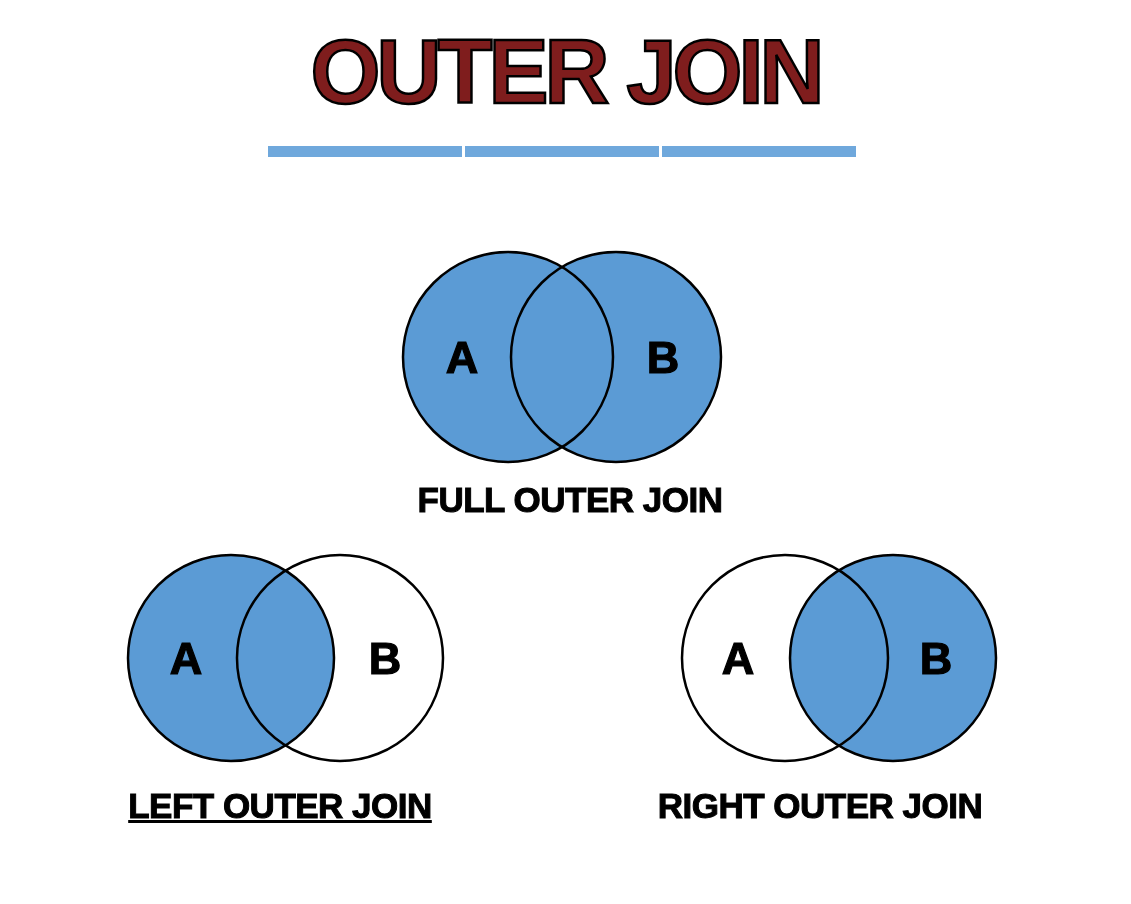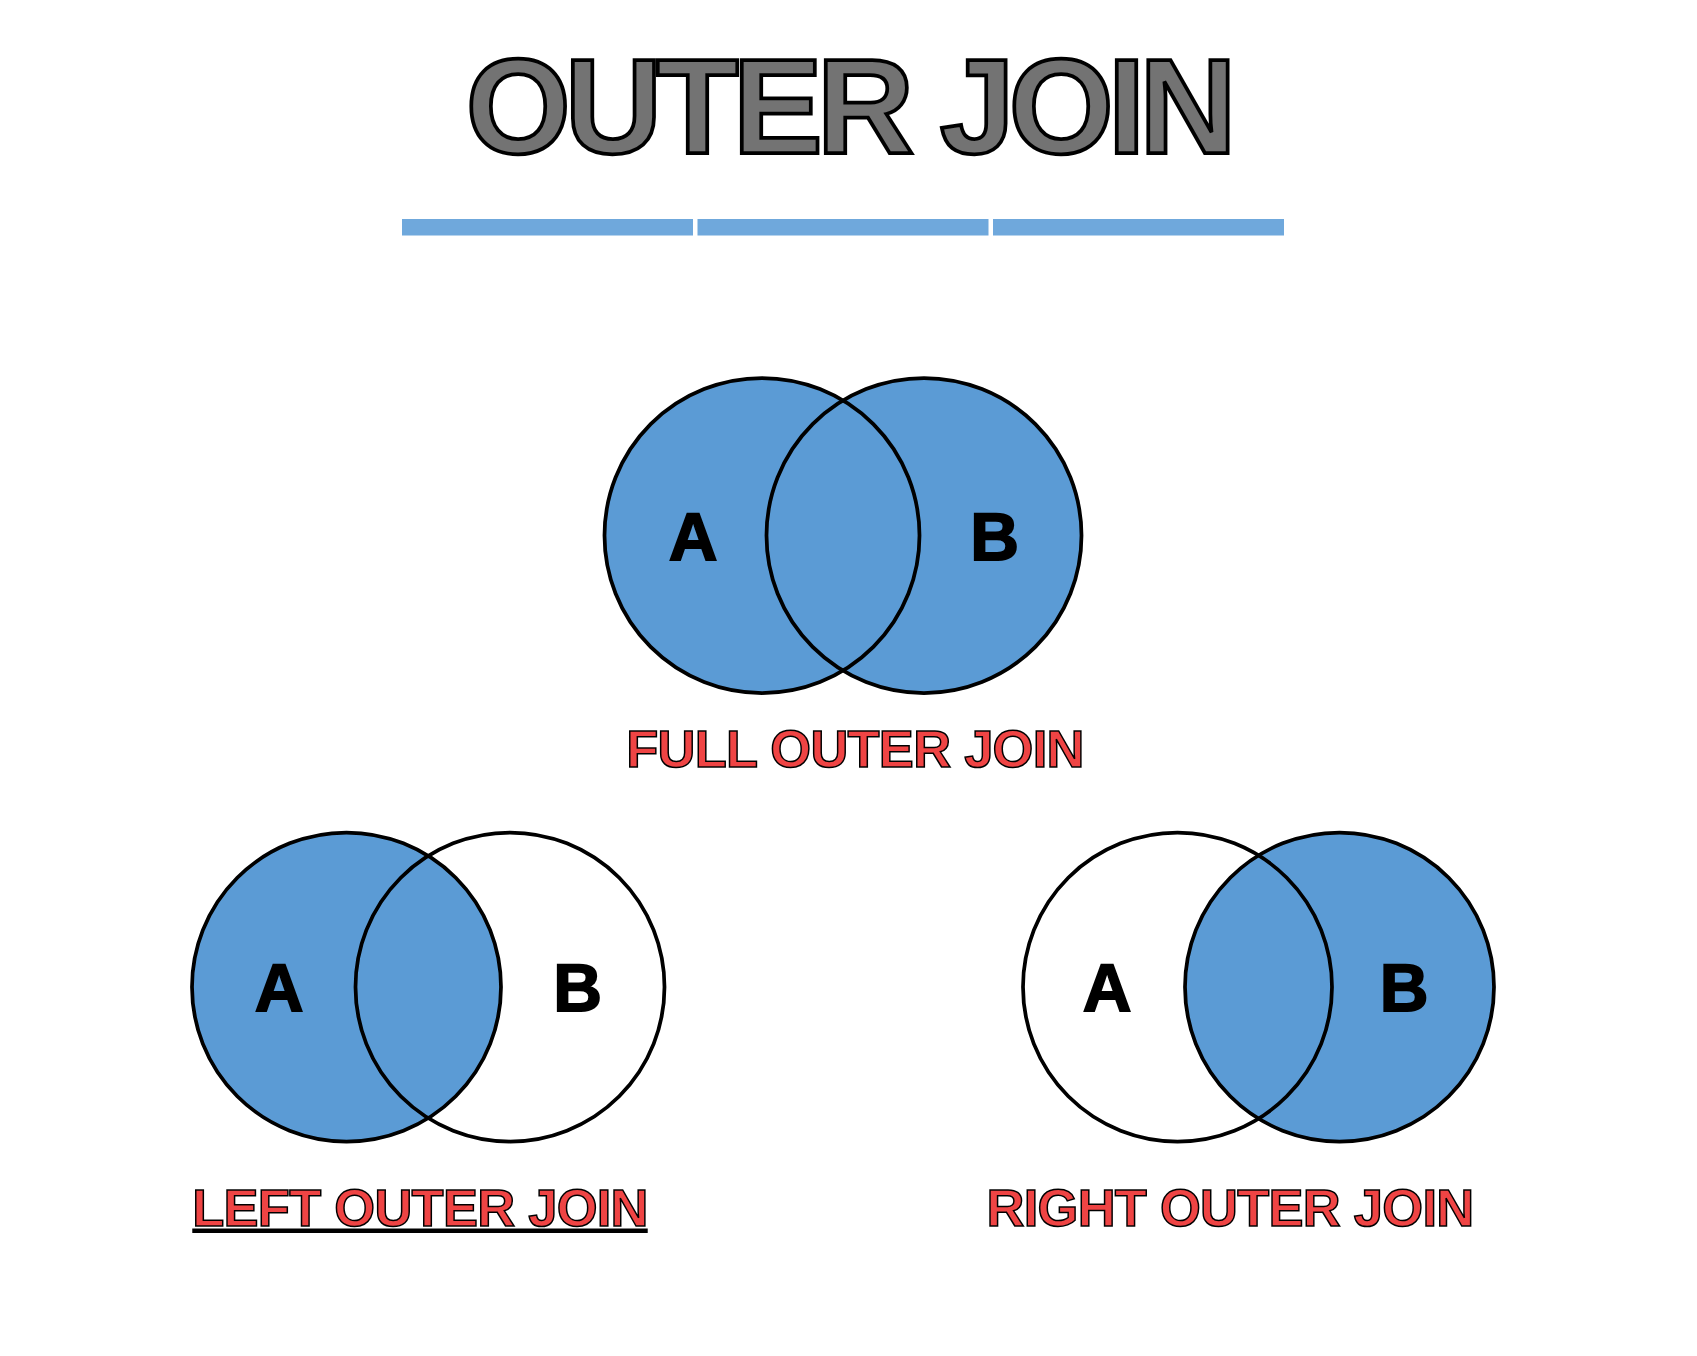--- a/index.html
+++ b/index.html
@@ -19,21 +19,21 @@
     position: absolute;
     top: 22px;
     left: 0;
     width: 1131px;
     margin: 0;
     text-align: center;
     font-size: 90px;
     line-height: 100px;
     font-weight: 700;
     letter-spacing: -4px;
-    color: #737373;
+    color: #7f1d1d;
     -webkit-text-stroke: 2.5px #000000;
   }
   .title-underline {
     position: absolute;
     top: 146px;
     left: 268px;
     width: 588px;
     height: 11px;
     display: flex;
     gap: 3px;
@@ -68,21 +68,21 @@
   }
   .caption {
     position: absolute;
     width: 400px;
     margin: 0;
     text-align: center;
     font-size: 35px;
     line-height: 40px;
     font-weight: 700;
     letter-spacing: -0.5px;
-    color: #ef4444;
+    color: #000000;
     -webkit-text-stroke: 1px #000000;
   }
   .caption-full  { left: 370px; top: 480px; }
   .caption-left  { left: 80px;  top: 786px; text-decoration: underline; }
   .caption-right { left: 620px; top: 786px; }
 </style>
 </head>
 <body>
 
 <div class="canvas">

